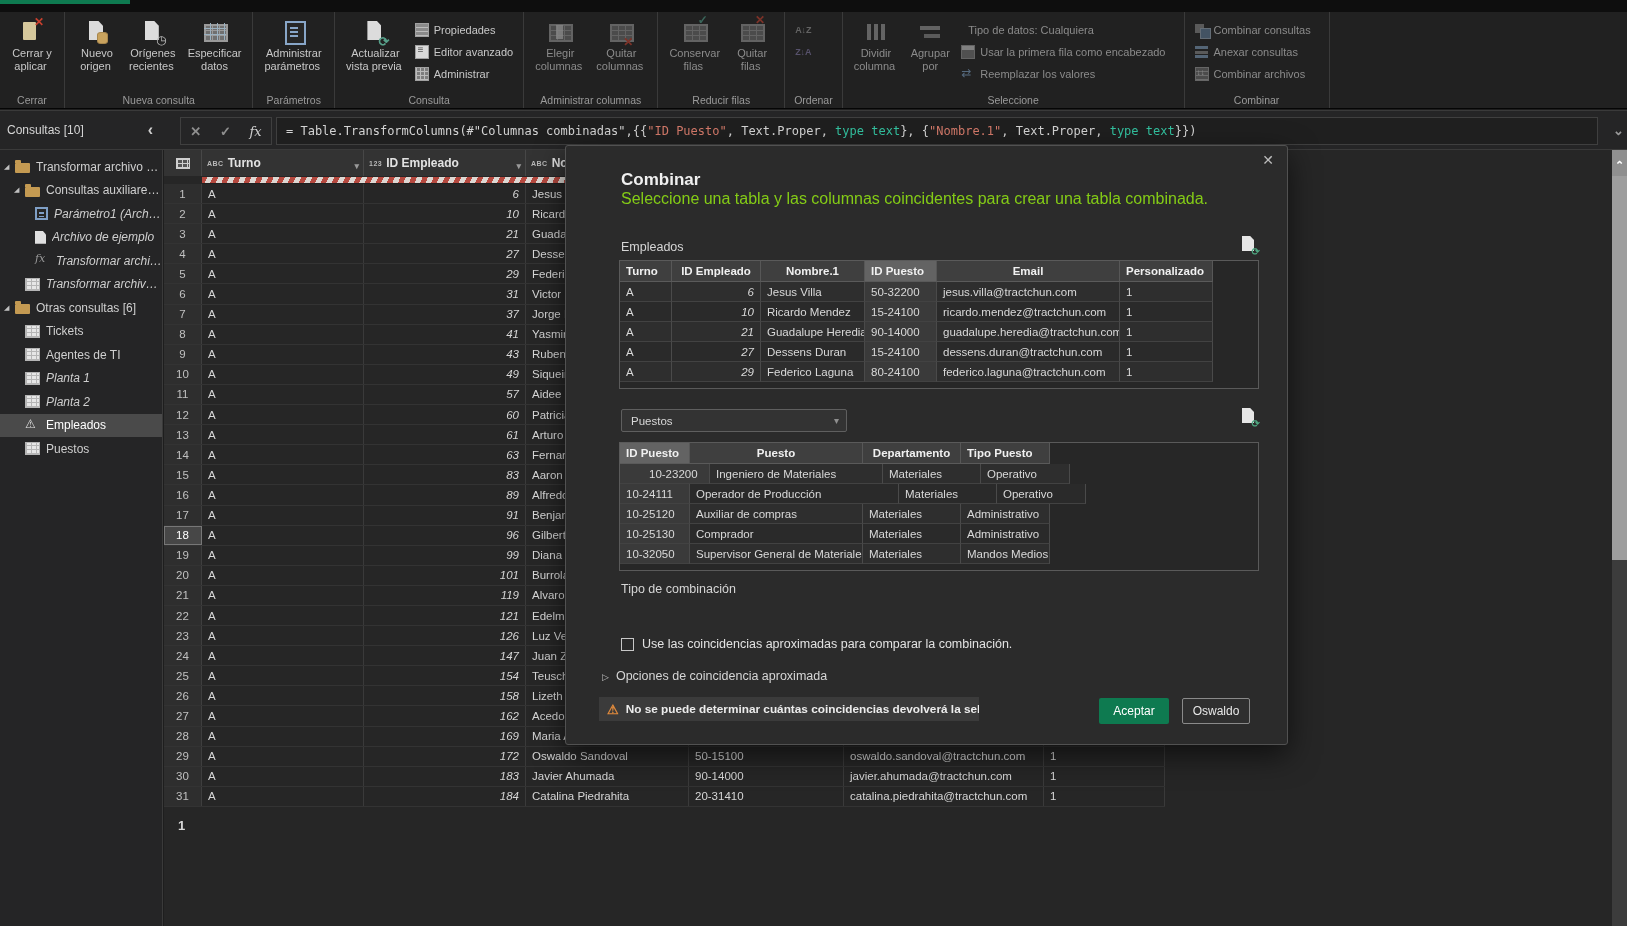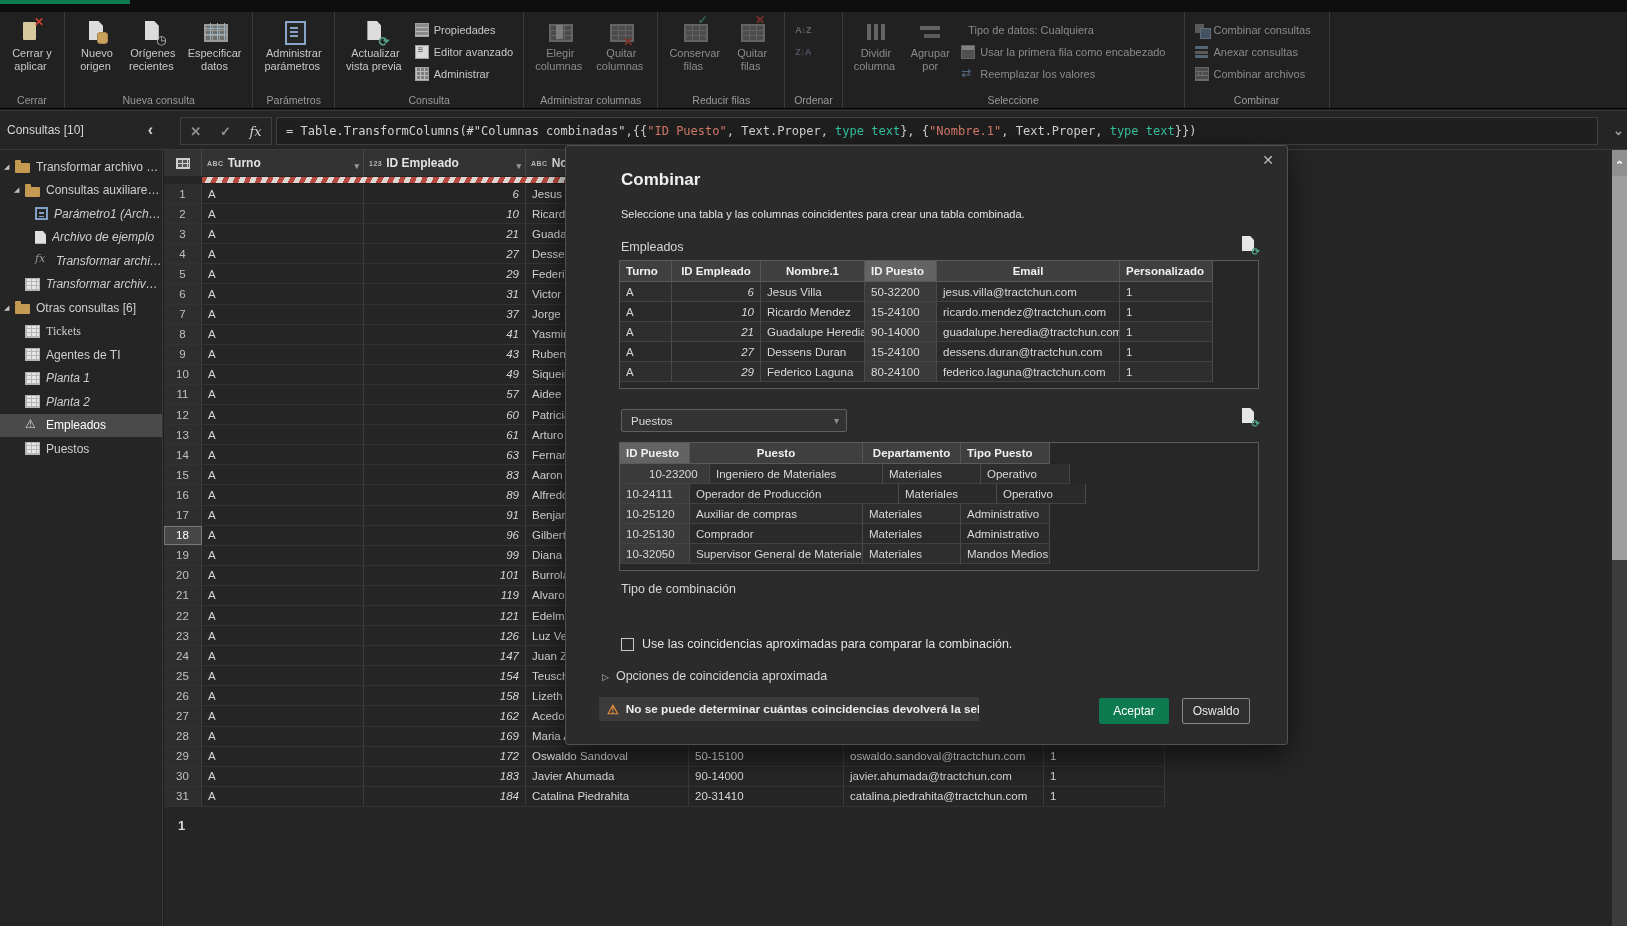--- a/index.html
+++ b/index.html
@@ -118,21 +118,21 @@
 .vscroll{position:absolute;right:0;top:150px;width:15px;height:776px;background:#3c3c3c}
 .vup{position:absolute;left:0;top:0;width:15px;height:26px;background:#8f8f8f;display:flex;align-items:center;justify-content:center}
 .vup::after{content:"⌃";color:#fff;font-size:11px;font-weight:bold;margin-top:4px}
 .vthumb{position:absolute;left:0;top:26px;width:15px;height:384px;background:#9e9e9e}
 
 
 .dialog{position:absolute;left:565px;top:145px;width:723px;height:600px;background:#2b2b2b;border:1px solid #515151;border-radius:3px;box-shadow:0 10px 30px rgba(0,0,0,.6);z-index:50}
 .dclose{position:absolute;right:10px;top:5px;width:18px;height:18px;text-align:center}
 .dclose::after{content:"✕";color:#bdbdbd;font-size:14px}
 .dtitle{position:absolute;left:55px;top:24px;font-size:17px;font-weight:bold;color:#f0f0f0}
-.dsub{position:absolute;left:55px;top:62px;font-size:11px;color:#e5e5e5}
+.dsub{position:absolute;left:55px;top:44px;font-size:16px;color:#84cc16}
 .dlbl{position:absolute;font-size:12.5px;color:#d6d6d6}
 .t1lbl{left:55px;top:94px}
 .jlbl{left:55px;top:436px}
 .refresh-doc-icon{position:absolute;width:16px;height:18px}
 .refresh-doc-icon::before{content:"";position:absolute;left:0;top:0;width:12px;height:15px;background:#e6e6e6;clip-path:polygon(0 0,68% 0,100% 26%,100% 100%,0 100%)}
 .refresh-doc-icon::after{content:"⟳";position:absolute;right:-2px;bottom:-3px;color:#4fa882;font-size:10px;font-weight:bold}
 .r1{left:676px;top:90px}
 .r2{left:676px;top:262px}
 .dtbl{position:absolute;border:1px solid #5a5a5a;background:#272727}
 .t1{left:53px;top:114px;width:640px;height:129px}
@@ -377,21 +377,21 @@
       <div class="trow" style="padding-left: 14px;">
         <span class="texp"></span>
         <span class="t-icon table-icon"></span>
         <span class="tlabel italic">Transformar archivo de...</span>
       </div>
       <div class="trow" style="padding-left: 4px;">
         <span class="texp">◢</span>
         <span class="t-icon folder-icon"></span>
         <span class="tlabel">Otras consultas [6]</span>
       </div>
-      <div class="trow" style="padding-left: 14px; font-family: Liberation Serif, serif;">
+      <div class="trow" style="padding-left: 14px;">
         <span class="texp"></span>
         <span class="t-icon table-icon"></span>
         <span class="tlabel">Tickets</span>
       </div>
       <div class="trow" style="padding-left: 14px;">
         <span class="texp"></span>
         <span class="t-icon table-icon"></span>
         <span class="tlabel">Agentes de TI</span>
       </div>
       <div class="trow" style="padding-left: 14px;">

